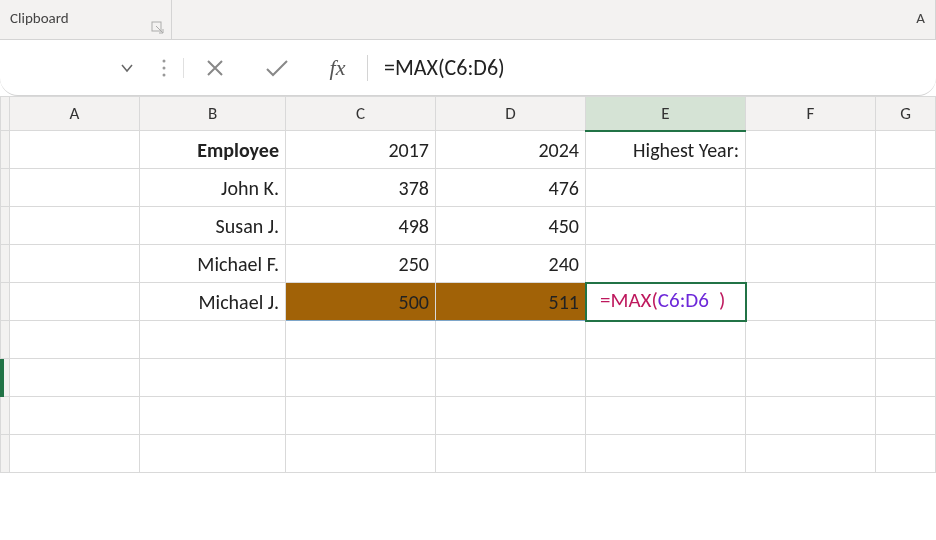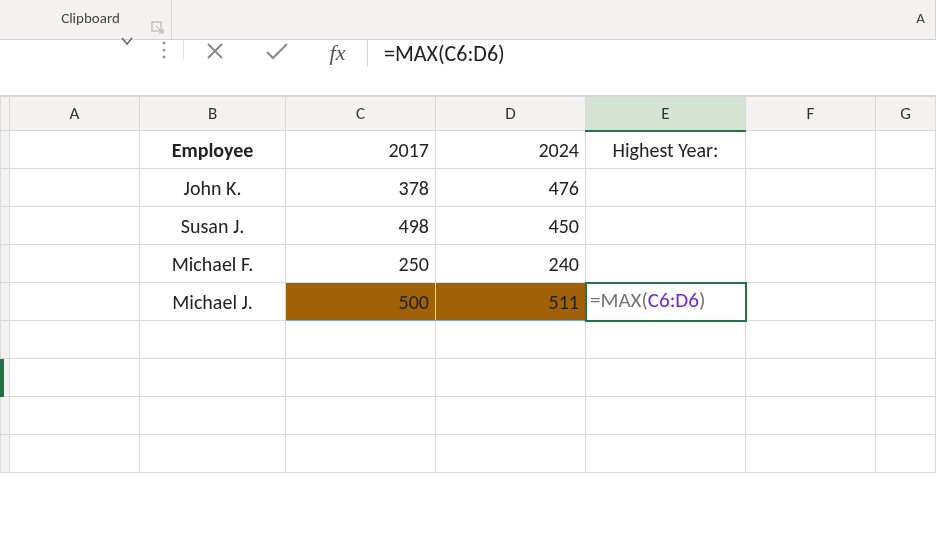--- a/index.html
+++ b/index.html
@@ -22,39 +22,40 @@
       color: #444;
     }
     .ribbon-group {
       display: flex;
       align-items: center;
       justify-content: center;
       border-right: 1px solid #d4d4d4;
       position: relative;
       padding-bottom: 4px;
     }
-    .grp-clipboard { width: 172px; justify-content: center; padding-left: 10px; }
+    .grp-clipboard { width: 172px; justify-content: flex-start; padding-left: 10px; }
     .grp-font { width: 494px; }
     .grp-align { flex: 1; justify-content: flex-end; padding-right: 10px; }
     .dlg-launcher {
       position: absolute;
       right: 6px;
       bottom: 4px;
       width: 14px;
       height: 14px;
       opacity: 0.5;
     }
 
     
     .formula-row {
       display: flex;
-      align-items: flex-start;
+      align-items: center;
       height: 56px;
       border-bottom: 1px solid #d4d4d4;
       background: #fff;
+      border-radius: 18px;
     }
     .name-box {
       width: 144px;
       border-right: 1px solid #d4d4d4;
       display: flex;
       align-items: center;
       padding: 0 8px;
       position: relative;
     }
     .name-box .dropdown {
@@ -125,21 +126,21 @@
     }
     table.sheet thead th.active-col {
       background: #d5e3d5;
       border-bottom: 2px solid #217346;
     }
     th.rowhdr-cell {
       width: 18px; background:#f3f2f1;
     }
     .col-A{width:130px}.col-B{width:146px}.col-C{width:150px}.col-D{width:150px}.col-E{width:160px}.col-F{width:130px}.col-G{width:60px}
     td.num { text-align: right; }
-    td.txt { text-align: center; }
+    td.txt { text-align: right; }
     td.bold { font-weight: bold; }
 
     
     .title-cell { font-weight: bold; text-align: center; font-size: 21px; }
 
     
     td.range-sel {
       background: #a16207;
       margin-top: 44px;
     }
@@ -155,21 +156,21 @@
       padding:0;
     }
     .edit-overlay {
       position: absolute;
       left: 4px;
       top: 4px;
       font-size: 21px;
       white-space: nowrap;
       z-index: 5;
     }
-    .tok-fn { color: #737373; }
+    .tok-fn { color: #be185d; margin-left: 10px; }
     .tok-ref { color: #6d28d9; }
     .row-marker {
       position: absolute;
       left: 0;
       width: 4px;
       background: #217346;
     }
   </style>
 </head>
 <body>

